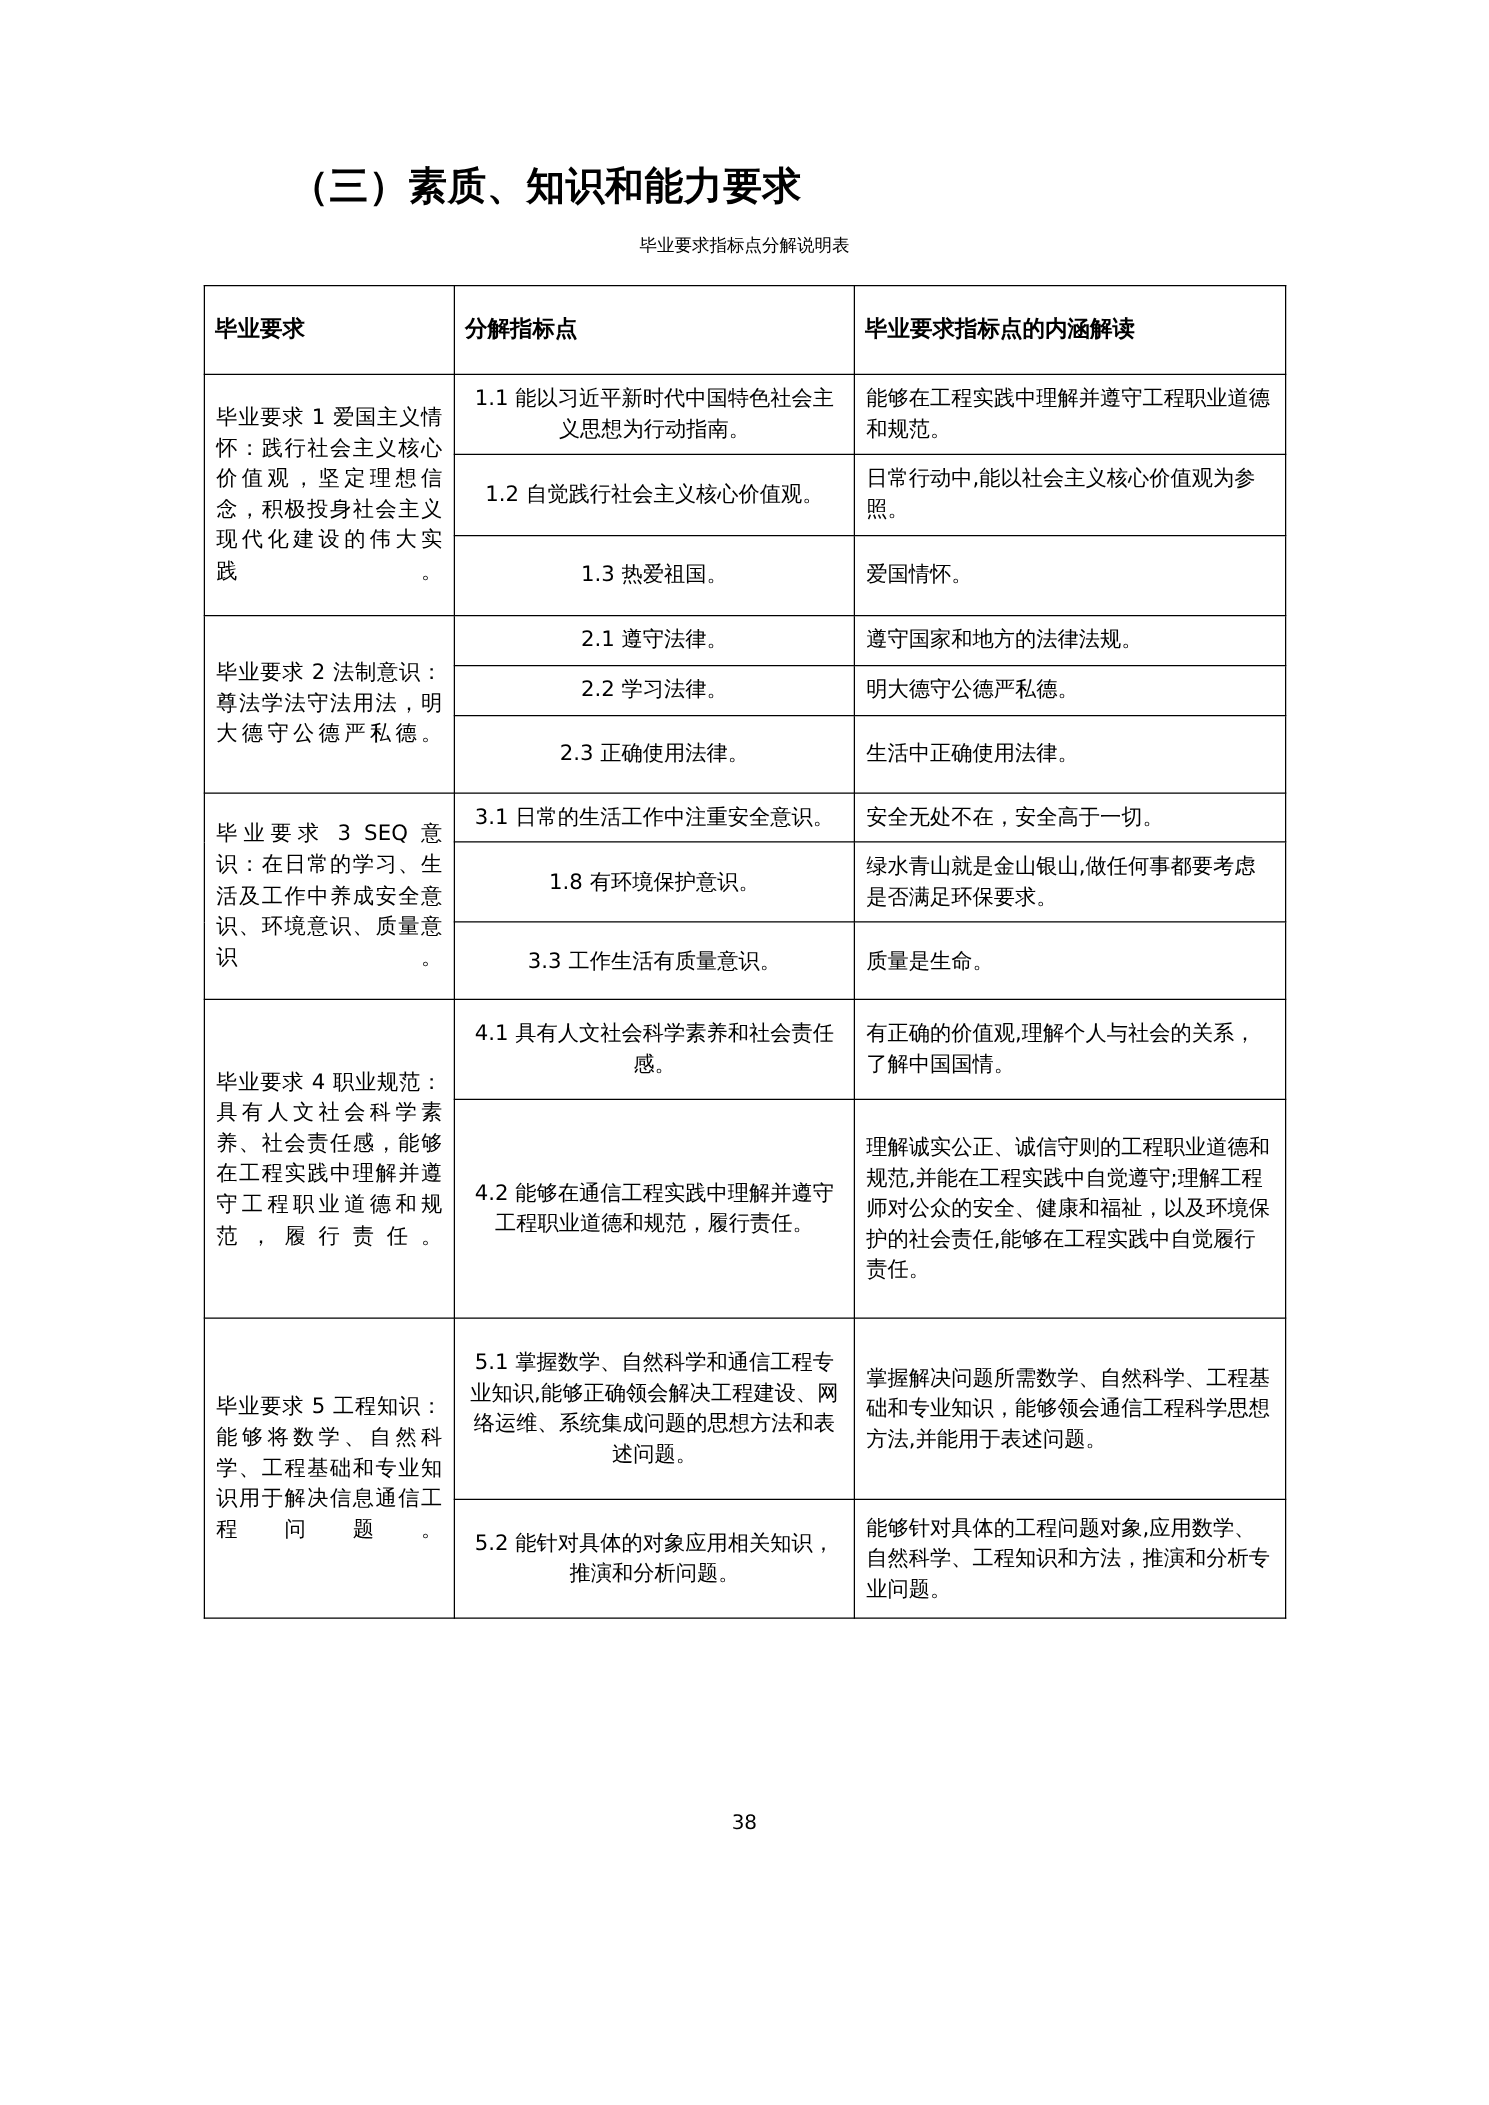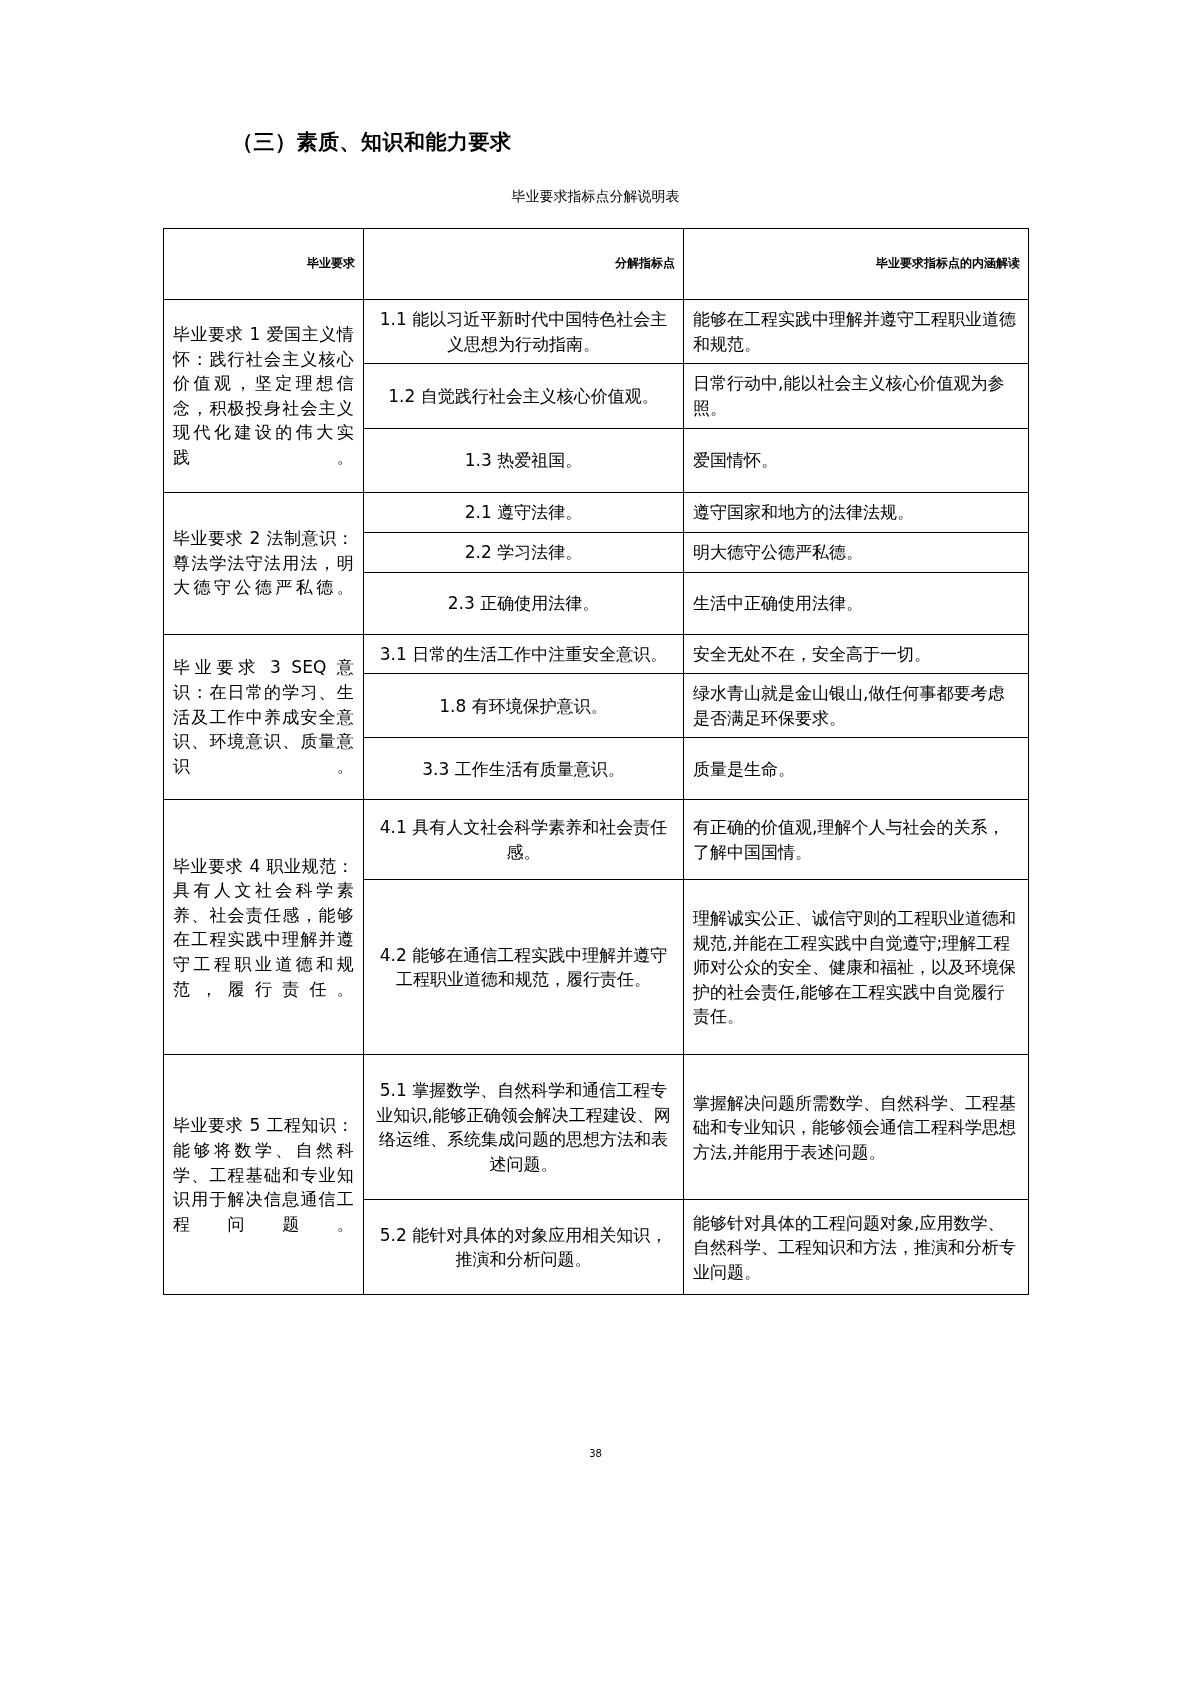--- a/index.html
+++ b/index.html
@@ -18,21 +18,21 @@
     width: 1191px;
     height: 1684px;
     box-sizing: border-box;
     padding: 0;
     position: relative;
   }
   .heading {
     position: absolute;
     left: 232px;
     top: 128px;
-    font-size: 21px;
+    font-size: 31px;
     font-weight: bold;
     letter-spacing: 0.5px;
     font-family: "DejaVu Sans", "Liberation Sans", sans-serif;
   }
   .subtitle {
     position: absolute;
     left: 0;
     right: 0;
     top: 188px;
     text-align: center;
@@ -49,23 +49,23 @@
   }
   table.req-table td, table.req-table th {
     border: 1.5px solid #000;
     vertical-align: middle;
     padding: 7px 9px;
     font-size: 17px;
     line-height: 1.45;
     font-family: "DejaVu Sans", "Liberation Sans", sans-serif;
   }
   table.req-table thead th {
-    text-align: right;
+    text-align: left;
     font-weight: bold;
-    font-size: 12px;
+    font-size: 18px;
     height: 54px;
     padding: 8px;
   }
   col.c1 { width: 200px; }
   col.c2 { width: 320px; }
   col.c3 { width: 345px; }
 
   td.req-cell {
     text-align: justify;
     text-align-last: justify;
@@ -76,21 +76,21 @@
   }
   td.explain-cell {
     text-align: left;
   }
   .page-number {
     position: absolute;
     left: 0;
     right: 0;
     top: 1448px;
     text-align: center;
-    font-size: 10px;
+    font-size: 16px;
     font-family: "DejaVu Sans", "Liberation Sans", sans-serif;
   }
 </style>
 </head>
 <body>
 
 <div class="page">
 
   <div class="heading">（三）素质、知识和能力要求</div>
   <div class="subtitle">毕业要求指标点分解说明表</div>

